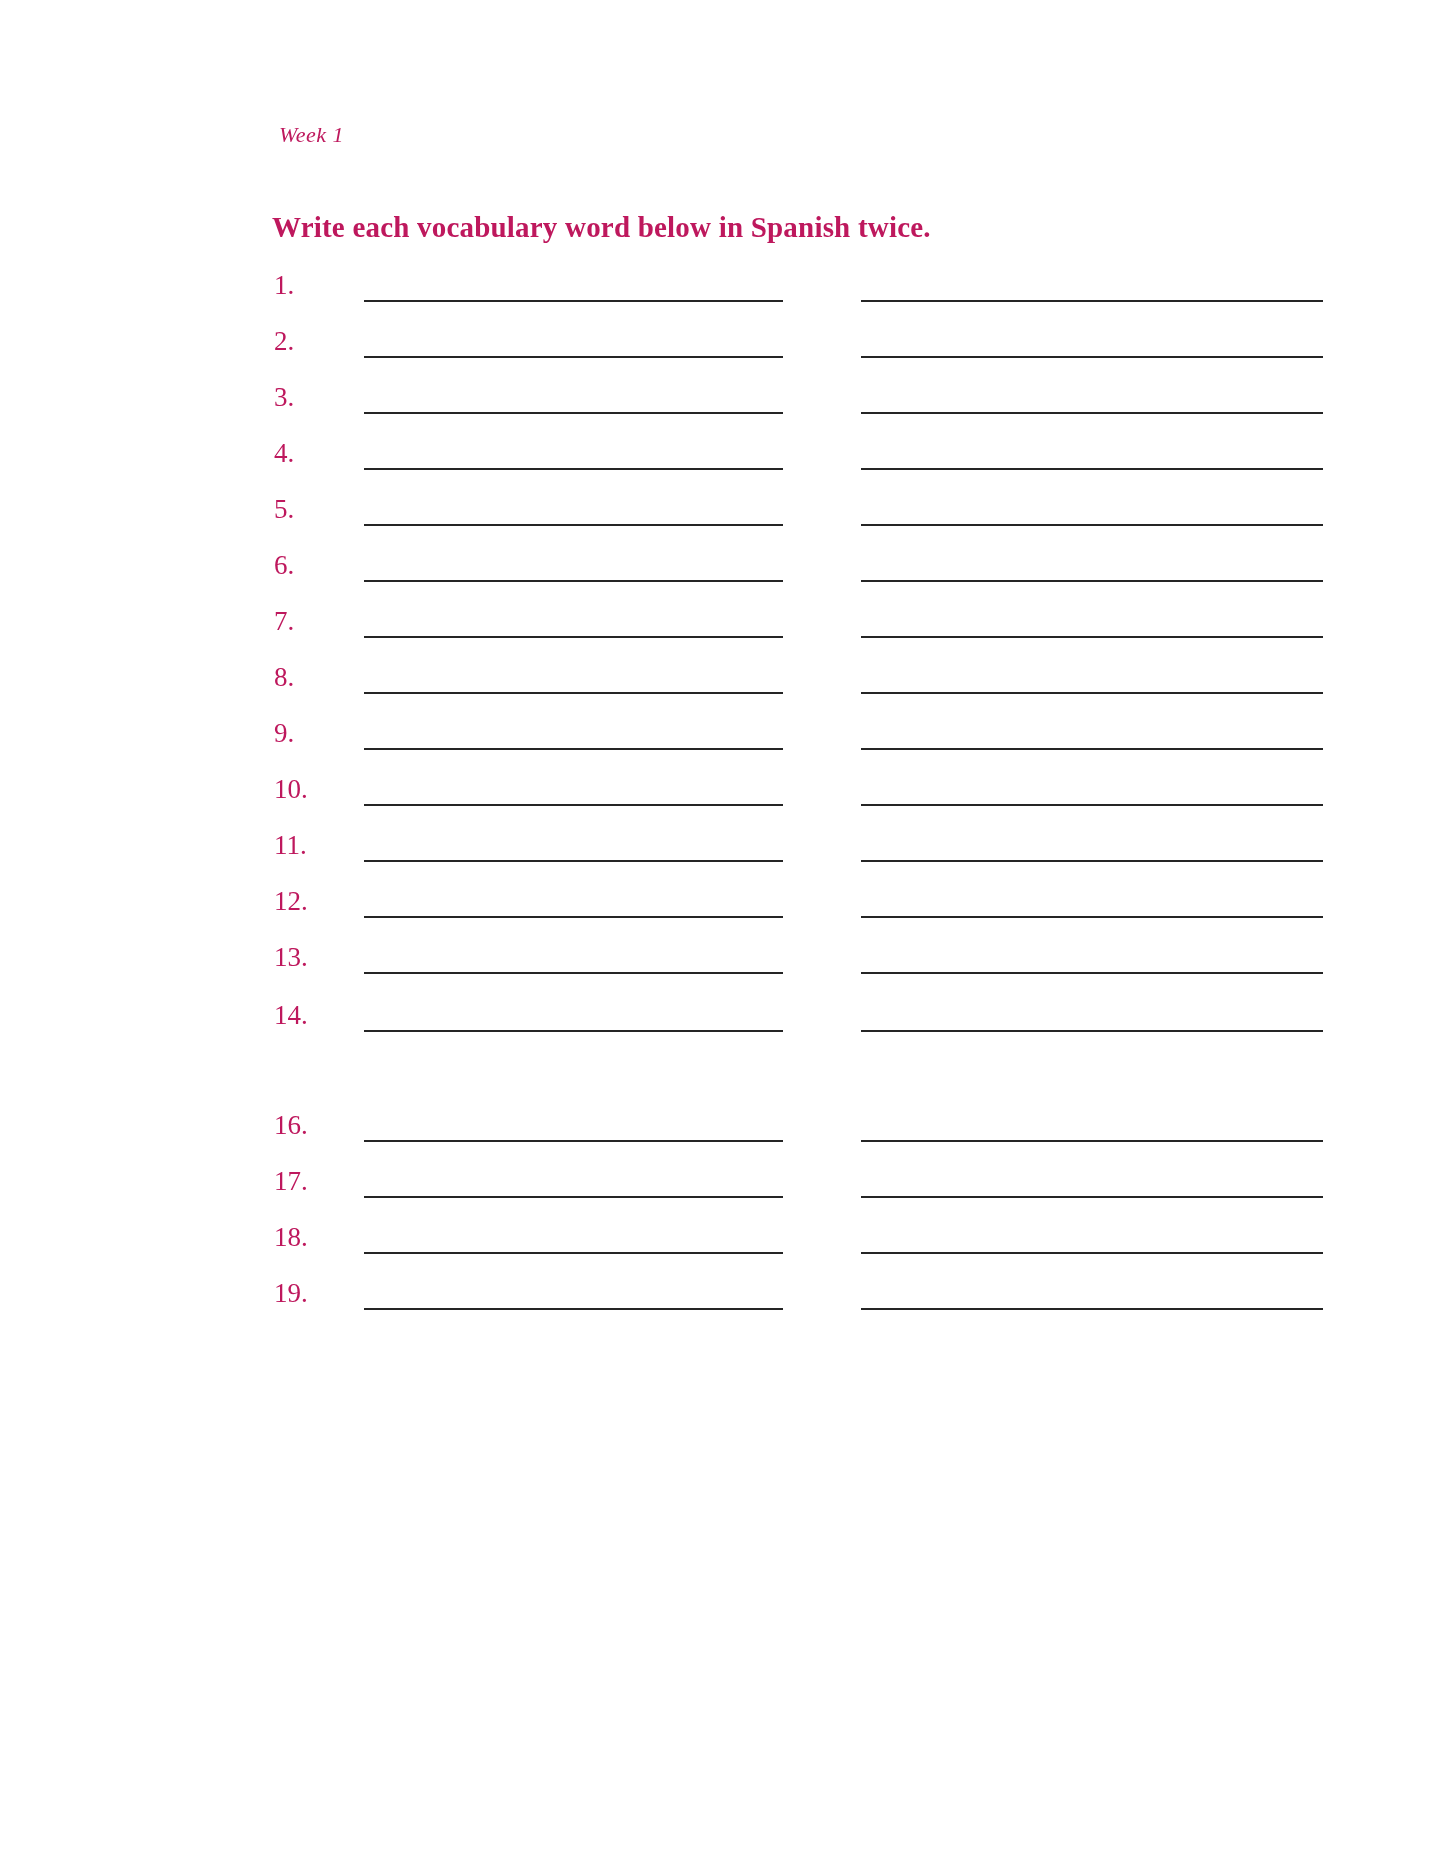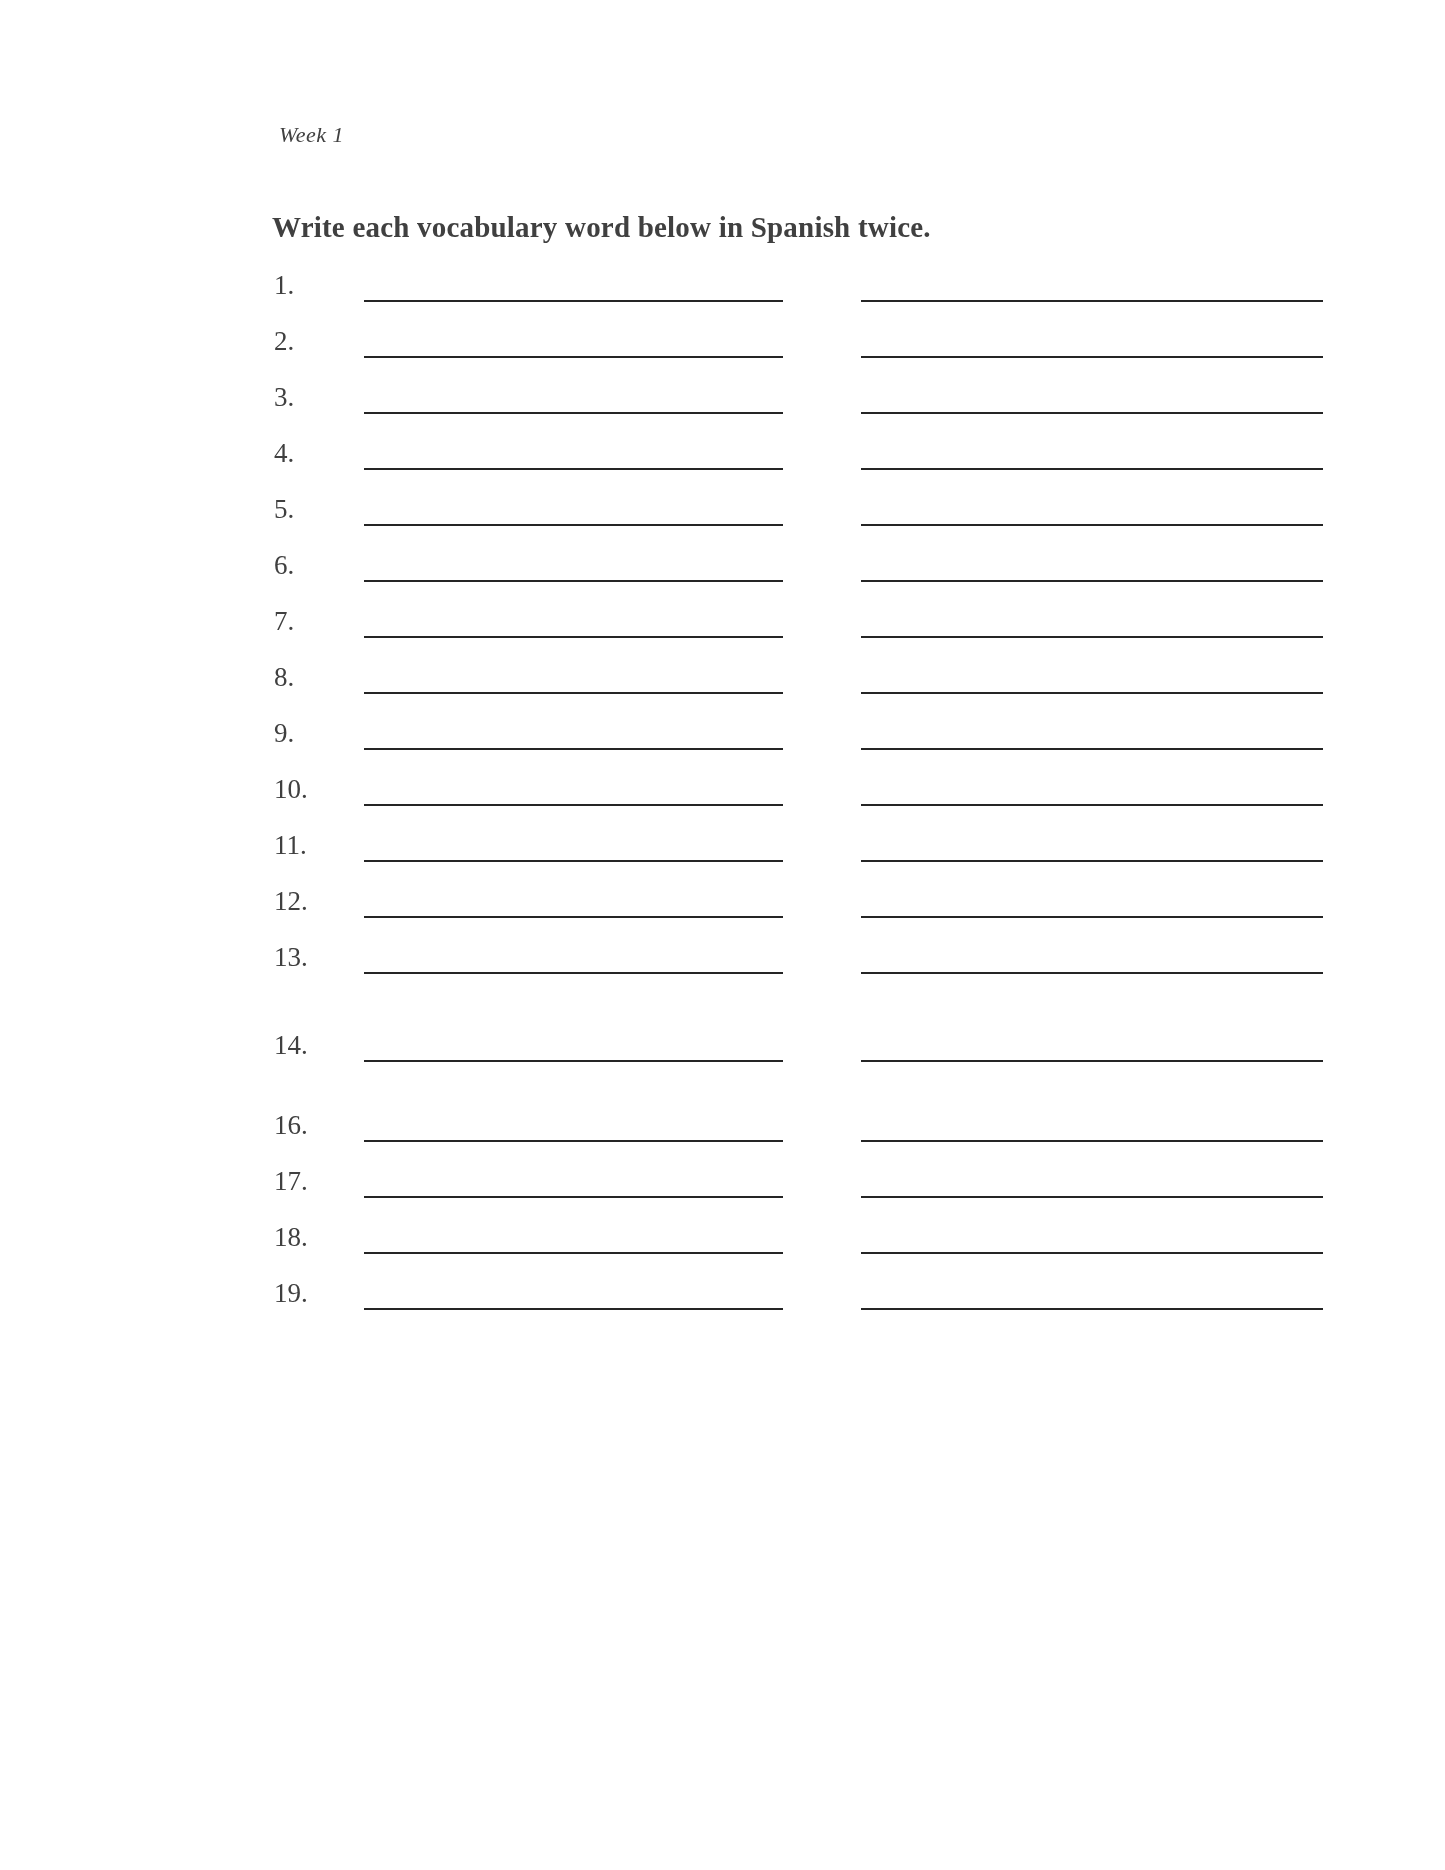--- a/index.html
+++ b/index.html
@@ -5,21 +5,21 @@
   html, body {
     margin: 0;
     padding: 0;
     background: #ffffff;
   }
   .page {
     position: relative;
     width: 1445px;
     height: 1686px;
     background: #ffffff;
-    color: #404040;
+    color: #be185d;
     font-family: "Liberation Serif", "DejaVu Serif", serif;
     overflow: hidden;
   }
   .week {
     position: absolute;
     left: 279px;
     top: 122px;
     font-size: 22px;
     font-style: italic;
     letter-spacing: 0.5px;
@@ -159,21 +159,21 @@
       <div class="row" style="top: 882px;">
         <span class="num">12.</span>
         <span class="blank b1"></span>
         <span class="blank b2"></span>
       </div>
       <div class="row" style="top: 938px;">
         <span class="num">13.</span>
         <span class="blank b1"></span>
         <span class="blank b2"></span>
       </div>
-      <div class="row" style="top: 1026px; font-family: Liberation Serif, serif;">
+      <div class="row" style="top: 996px; font-family: Liberation Serif, serif;">
         <span class="num">14.</span>
         <span class="blank b1"></span>
         <span class="blank b2"></span>
       </div>
       <div class="row" style="top: 1106px;">
         <span class="num">16.</span>
         <span class="blank b1"></span>
         <span class="blank b2"></span>
       </div>
       <div class="row" style="top: 1162px;">

